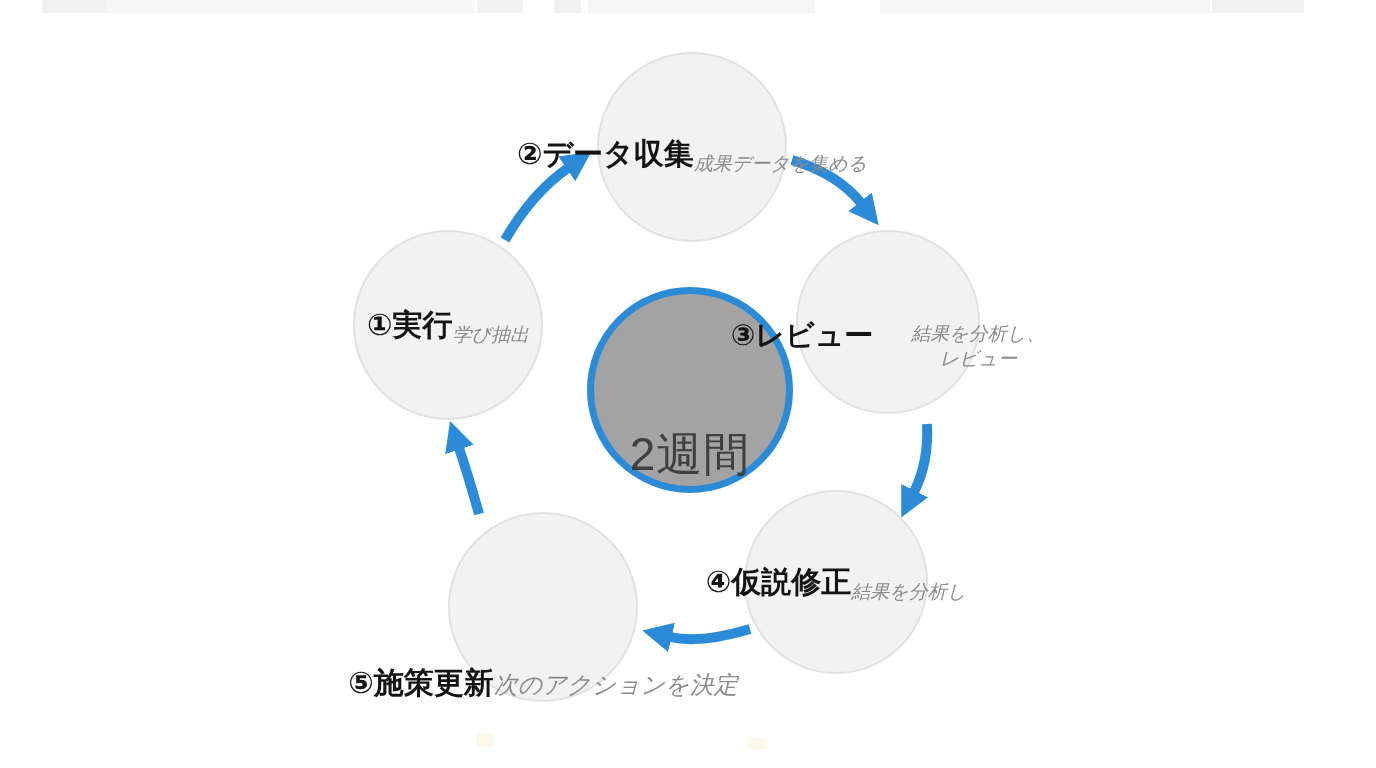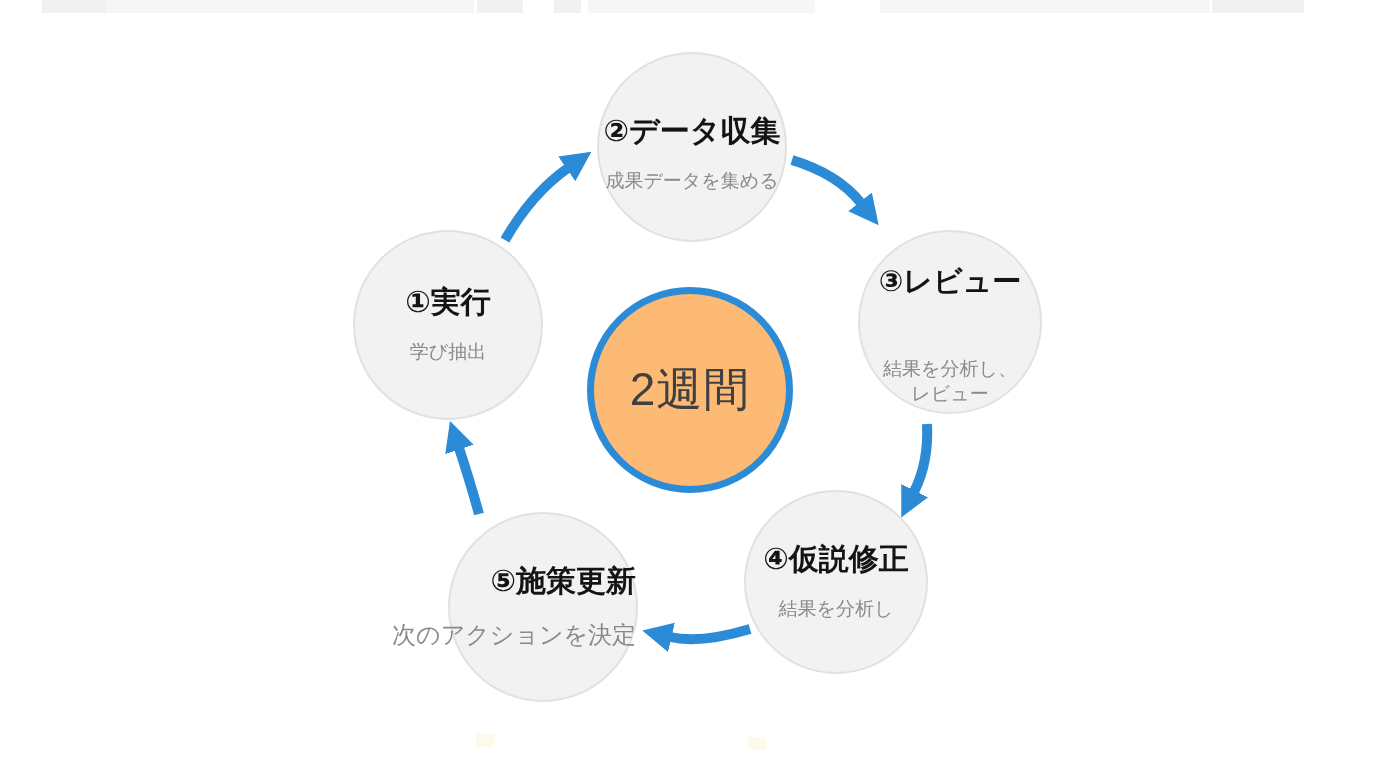--- a/index.html
+++ b/index.html
@@ -18,39 +18,40 @@
     overflow:hidden;margin:0 auto;
   }
   .arrows{position:absolute;left:0;top:0;width:1376px;height:768px;pointer-events:none;}
   .arrow{fill:none;stroke:var(--accent-blue);stroke-width:10;stroke-linecap:butt;}
   .arrowhead{fill:var(--accent-blue);}
 
   .step-circle{
     position:absolute;border-radius:50%;
     background:var(--circle-fill);border:2px solid var(--circle-border);
     box-sizing:border-box;
-    display:flex;flex-direction:column;align-items:center;justify-content:center;
+    display:flex;flex-direction:row;align-items:center;justify-content:center;
     text-align:center;
   }
   .step-title{
     font-weight:700;font-size:30px;line-height:1.15;color:var(--title-text);
     white-space:nowrap;
   }
   .step-title.compact{font-size:29px;}
   .step-sub{
     font-size:19px;line-height:1.3;color:var(--subtitle-text);margin-top:21px;
     white-space:nowrap;
+    font-style:italic;
   }
   .step-sub.small{font-size:24px;}
 
   .center-circle{
     position:absolute;left:587px;top:287px;width:206px;height:206px;
-    border-radius:50%;background:#fdba74;border:7px solid var(--accent-blue);
+    border-radius:50%;background:#a3a3a3;border:7px solid var(--accent-blue);
     box-sizing:border-box;
-    display:flex;align-items:center;justify-content:center;
+    display:flex;align-items:flex-end;justify-content:center;
   }
   .center-label{
     font-size:46px;font-weight:400;color:var(--center-text);
     letter-spacing:1px;white-space:nowrap;
   }
 
   
   .edge-artifact{position:absolute;pointer-events:none;}
   .top-seg{top:0;height:13px;background:#F7F6F6;}
   .top-seg.darker{background:#F2F1F1;}
@@ -95,21 +96,21 @@
     <div class="step-sub">学び抽出</div>
   </div>
 
   <div class="step-circle" style="left:597px;top:52px;width:190px;height:190px;padding-top:14px;">
     <div class="step-title">
       <span>②</span><span>データ収集</span>
     </div>
     <div class="step-sub">成果データを集める</div>
   </div>
 
-  <div class="step-circle" style="left:858px;top:230px;width:184px;height:184px;padding-top:28px;gap:38px;">
+  <div class="step-circle" style="left:796px;top:230px;width:184px;height:184px;padding-top:28px;gap:38px;">
     <div class="step-title compact">
       <span>③</span><span>レビュー</span>
     </div>
     <div class="step-sub">
       <div>結果を分析し、</div>
       <div>レビュー</div>
     </div>
   </div>
 
   <div class="step-circle" style="left:744px;top:490px;width:184px;height:184px;">

